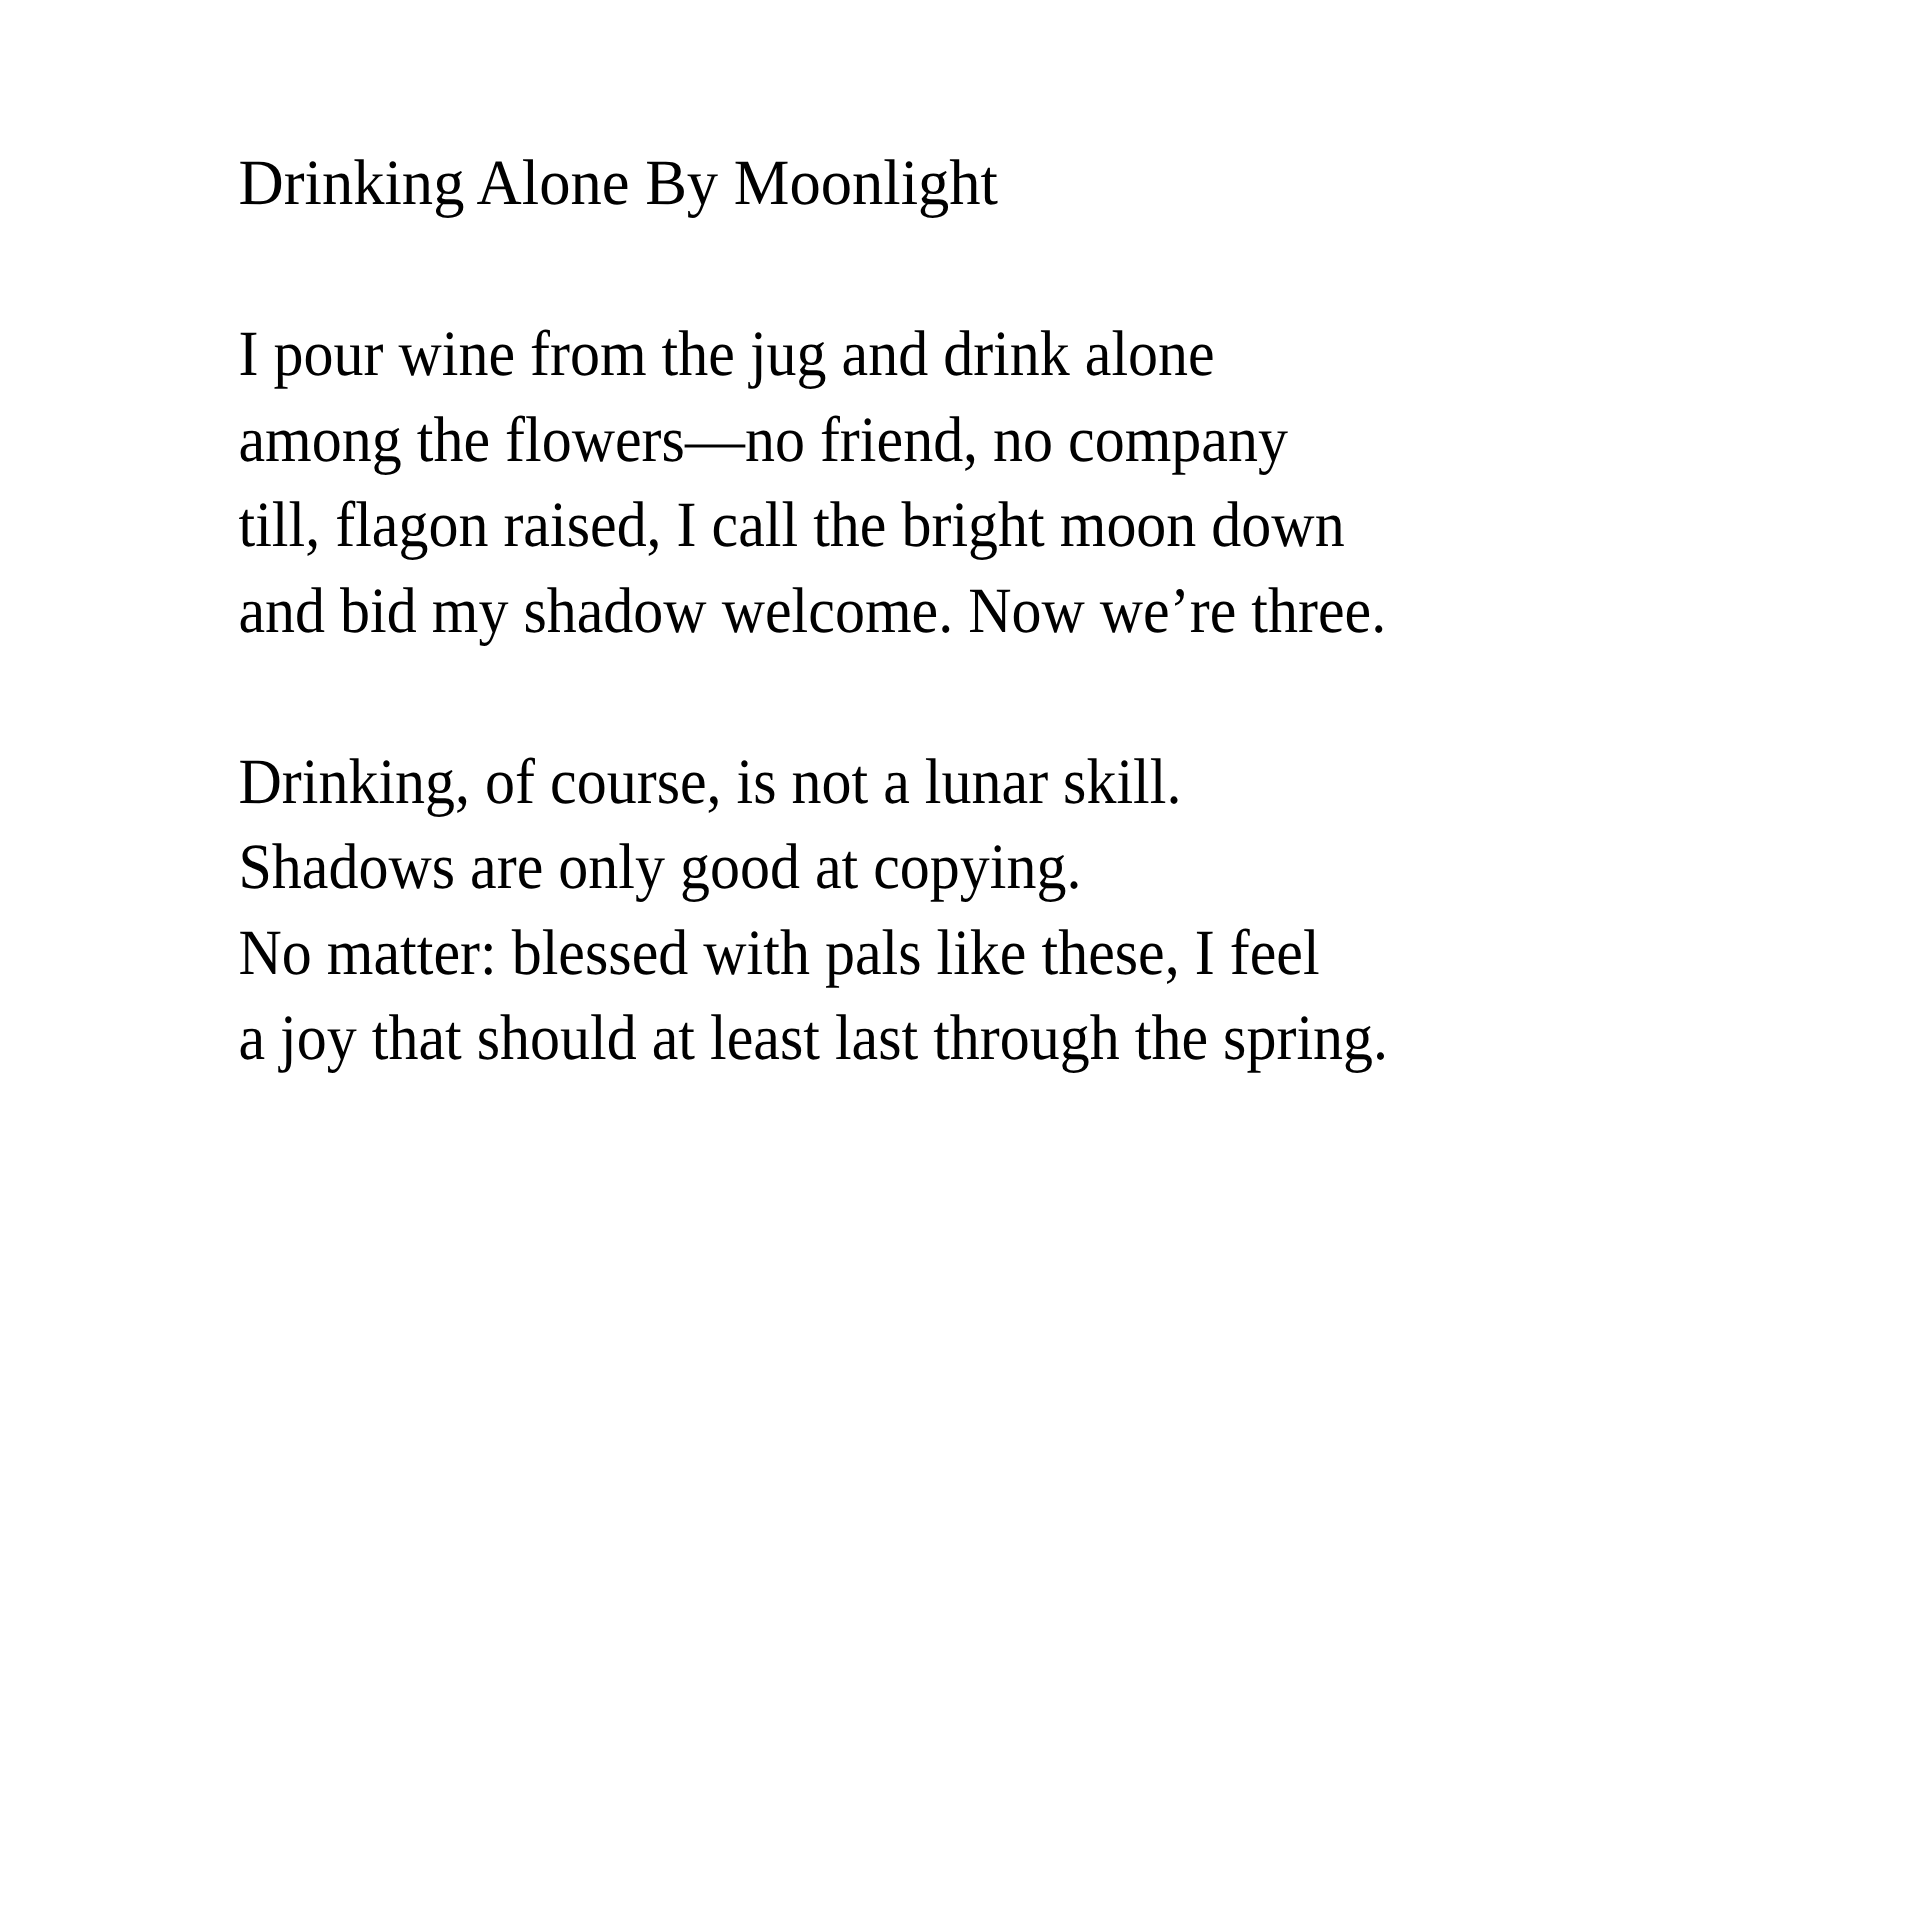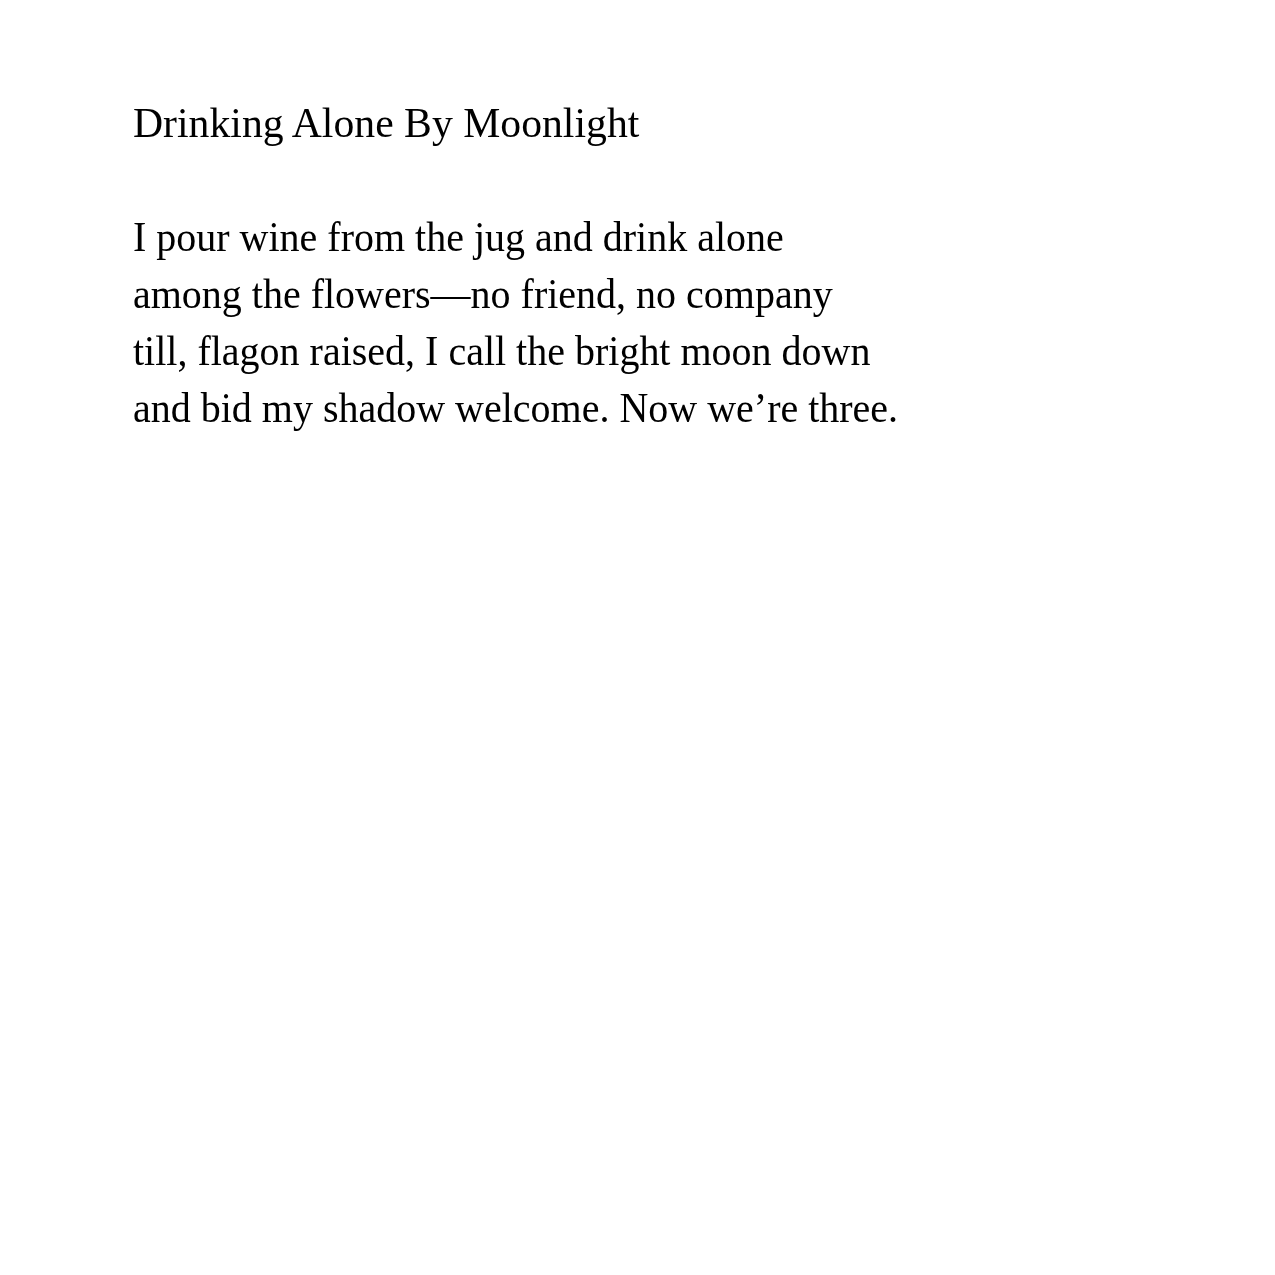--- a/index.html
+++ b/index.html
@@ -10,21 +10,21 @@
     body {
       width: 1275px;
       height: 1275px;
       position: relative;
       overflow: hidden;
       font-family: "Liberation Serif", "DejaVu Serif", serif;
       color: #000000;
     }
     .page {
       position: absolute;
-      left: 133px;
+      left: 159px;
       top: 94px;
       width: 1060px;
     }
     .title {
       font-size: 43px;
       line-height: 57px;
       height: 57px;
       margin: 0;
       font-weight: normal;
       white-space: nowrap;
@@ -50,15 +50,21 @@
 <div class="page">
   <h1 class="title">Drinking Alone By Moonlight</h1>
 
   <div class="stanza">
     <span class="line">I pour wine from the jug and drink alone</span>
     <span class="line">among the flowers—no friend, no company</span>
     <span class="line">till, flagon raised, I call the bright moon down</span>
     <span class="line">and bid my shadow welcome. Now we’re three.</span>
   </div>
 
+  <div class="stanza">
+    <span class="line">Drinking, of course, is not a lunar skill.</span>
+    <span class="line">Shadows are only good at copying.</span>
+    <span class="line">No matter: blessed with pals like these, I feel</span>
+    <span class="line">a joy that should at least last through the spring.</span>
+  </div>
 
 
 </div>
 
 </body></html>

